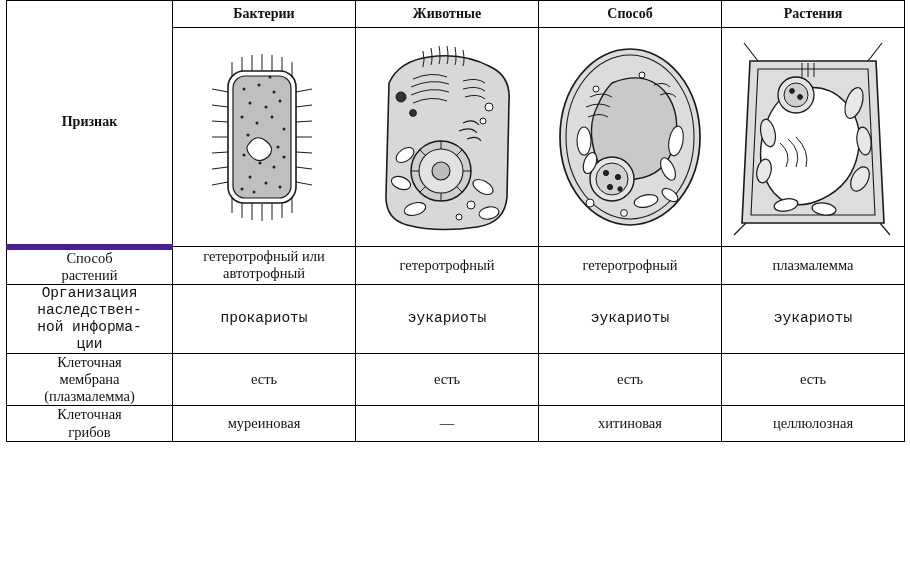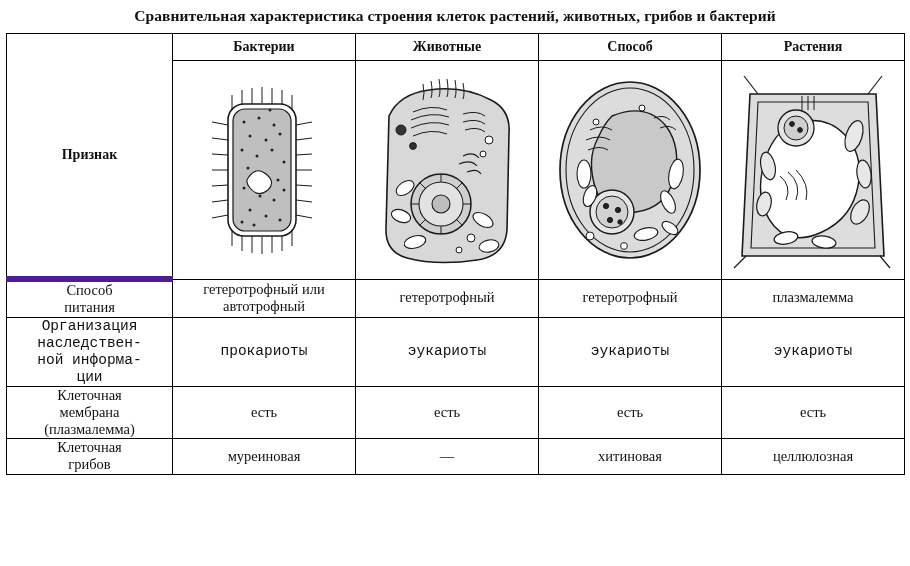--- a/index.html
+++ b/index.html
@@ -79,21 +79,20 @@
   .r1 td { height: 42px; }
   .r2 td { height: 66px; font-family: Liberation Mono, monospace; }
   .r3 td { height: 66px; }
   .r4 td { height: 46px; }
 </style>
 </head>
 <body>
 
 <div class="page">
 
-  <div class="doc-title">Сравнительная характеристика строения клеток растений, животных, грибов и бактерий</div>
 
   <table class="compare">
     <colgroup>
       <col class="col-feature">
       <col class="col-cell">
       <col class="col-cell">
       <col class="col-cell">
       <col class="col-cell">
     </colgroup>
 
@@ -299,21 +298,21 @@
             </g>
           </svg>
         </td>
       </tr>
     </thead>
 
     <tbody>
       <tr class="row-text r1">
         <td class="feature-label">
           <div>Способ</div>
-          <div>питания</div>
+          <div>растений</div>
         </td>
         <td class="value">гетеротрофный или автотрофный</td>
         <td class="value">гетеротрофный</td>
         <td class="value">гетеротрофный</td>
         <td class="value">плазмалемма</td>
       </tr>
 
       <tr class="row-text r2">
         <td class="feature-label">
           <div>Организация</div>

